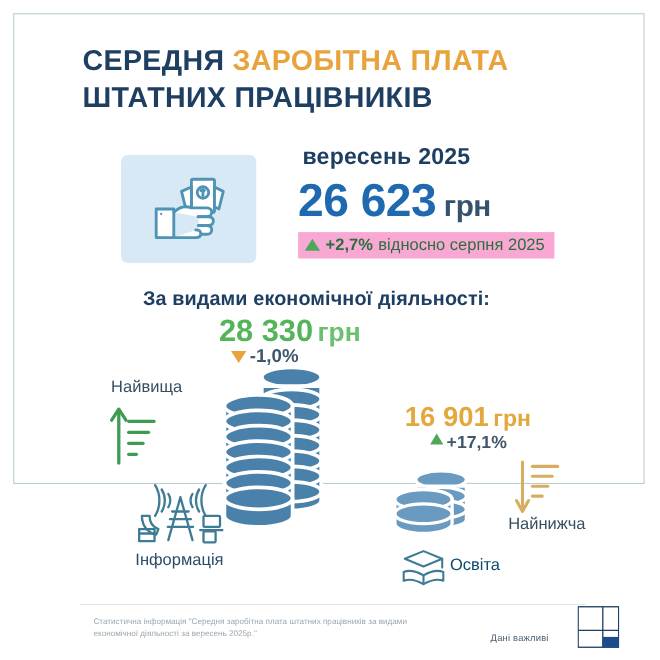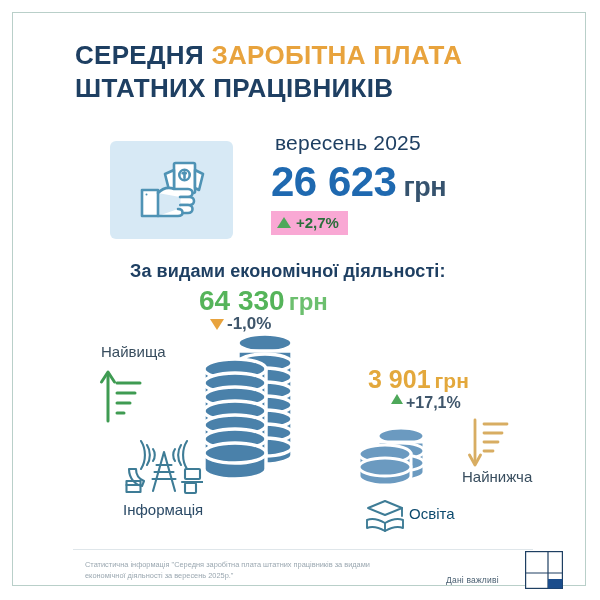--- a/index.html
+++ b/index.html
@@ -4,21 +4,21 @@
 <style>
   html,body{margin:0;padding:0;}
   body{
     width:600px;height:600px;overflow:hidden;
     background:#ffffff;
     font-family:"Liberation Sans", sans-serif;
     -webkit-font-smoothing:antialiased;
   }
   .frame{
     position:absolute;left:12px;top:12px;
-    width:574px;height:574px;
+    width:574px;height:428px;
     background:#ffffff;
     border:1px solid #b9cfc9;
     box-sizing:border-box;
   }
   
   .title{
     position:absolute;left:62px;top:26px;width:480px;
     font-size:26px;font-weight:bold;line-height:1.28;
     letter-spacing:.3px;
   }
@@ -26,21 +26,21 @@
   .t-gold{color:#e8a33d;}
   
   .hero-icon-box{
     position:absolute;left:97px;top:128px;
     width:123px;height:98px;
     background:#d7e9f5;border-radius:6px;
   }
   .hero-icon-box svg{position:absolute;left:50%;top:50%;transform:translate(-50%,-50%);}
   .hero-month{
     position:absolute;left:262px;top:118px;
-    font-size:21px;color:#1e3f62;font-weight:normal;letter-spacing:.2px;
+    font-size:21px;color:#1e3f62;font-weight:bold;letter-spacing:.2px;
   }
   .hero-value{
     position:absolute;left:258px;top:145px;
     font-size:42px;font-weight:bold;color:#1f69b0;letter-spacing:-.5px;
     white-space:nowrap;
   }
   .hero-value .unit{font-size:27px;color:#36536e;font-weight:bold;margin-left:7px;}
   .hero-badge{
     position:absolute;left:258px;top:198px;
     background:#f9a8d4;color:#2a6e3c;
@@ -147,26 +147,27 @@
 
   <div class="hero-month">вересень 2025</div>
 
   <div class="hero-value">
     <span>26 623</span><span class="unit">грн</span>
   </div>
 
   <div class="hero-badge">
     <span class="tri-up"></span>
     <b>+2,7%</b>
+    <span>відносно серпня 2025</span>
   </div>
 
   <div class="section-head">За видами економічної діяльності:</div>
 
   <div class="big-green">
-    <span>64 330</span><span class="unit">грн</span>
+    <span>28 330</span><span class="unit">грн</span>
   </div>
   <div class="delta-down">
     <span class="tri-down"></span>
     <span>-1,0%</span>
   </div>
 
   <div class="lab-high">Найвища</div>
 
   <div class="ic" id="arrow-up-bars">
     <svg width="46" height="58" viewBox="0 0 46 58" fill="none" stroke="#3f9b52" stroke-width="3" stroke-linecap="round">
@@ -218,21 +219,21 @@
       <rect x="60" y="30" width="15" height="10" rx="1"></rect>
       <path d="M57 43 h21"></path>
       <rect x="60" y="44" width="11" height="10" rx="1"></rect>
     </svg>
   </div>
   <div class="cat-telecom">
     <span>Інформація</span><br>
   </div>
 
   <div class="big-gold">
-    <span>3 901</span><span class="unit">грн</span>
+    <span>16 901</span><span class="unit">грн</span>
   </div>
   <div class="delta-up">
     <span class="tri-up sm"></span>
     <span>+17,1%</span>
   </div>
 
   <div class="ic" id="coins-small">
     <svg width="78" height="66" viewBox="0 0 78 66" fill="#6b9ac0" stroke="#ffffff" stroke-width="3">
       <g>
         <ellipse cx="47" cy="11" rx="23" ry="8"></ellipse>

